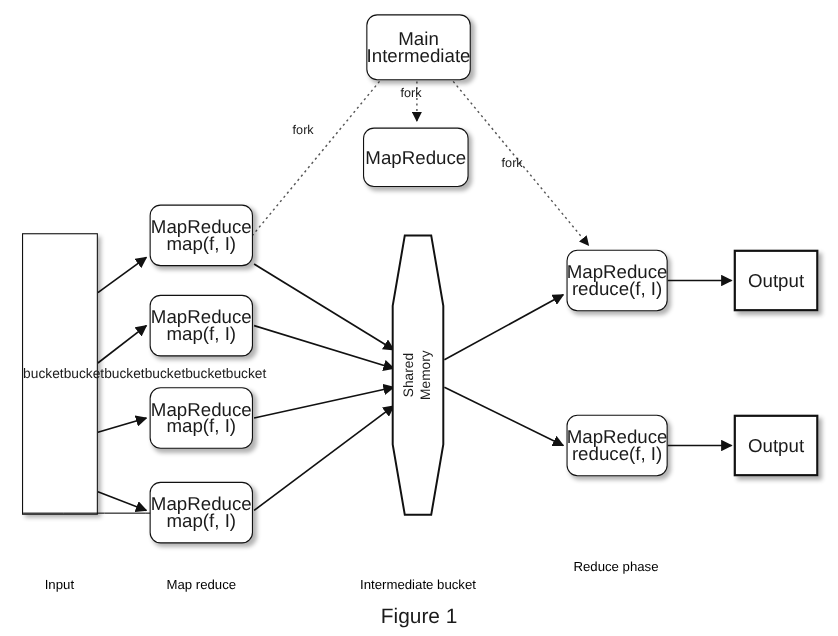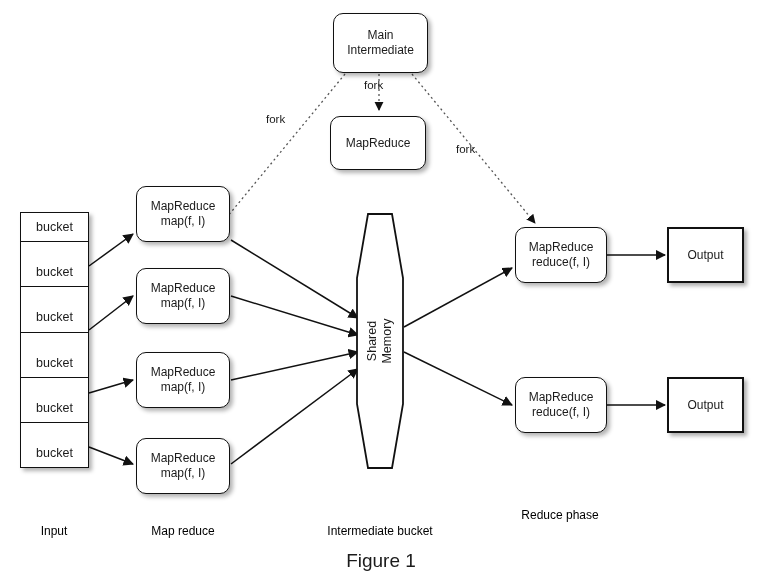--- a/index.html
+++ b/index.html
@@ -32,21 +32,21 @@
     position: absolute;
     box-sizing: border-box;
     background: #ffffff;
     border: 1.6px solid #111111;
     display: flex;
     flex-direction: column;
     align-items: center;
     justify-content: center;
     text-align: center;
     color: #1b1b1b;
-    font-size: 12px;
+    font-size: 17px;
     line-height: 15px;
     z-index: 3;
   }
   .rounded {
     border-radius: 10px;
     box-shadow: 3px 3px 4px rgba(0,0,0,0.30);
   }
   .squared {
     border-radius: 0;
     border-width: 2px;
@@ -54,23 +54,22 @@
   }
 
   
   #bucket-column {
     position: absolute;
     box-sizing: border-box;
     background: #ffffff;
     border: 1.6px solid #111111;
     box-shadow: 3px 3px 4px rgba(0,0,0,0.30);
     display: flex;
-    flex-direction: column;
+    flex-direction: row;
     z-index: 3;
-    gap: 16px;
   }
   .bucket-cell {
     flex: 1 1 0;
     display: flex;
     align-items: center;
     justify-content: center;
     border-bottom: 1.4px solid #111111;
     font-size: 12.5px;
     color: #1b1b1b;
   }

